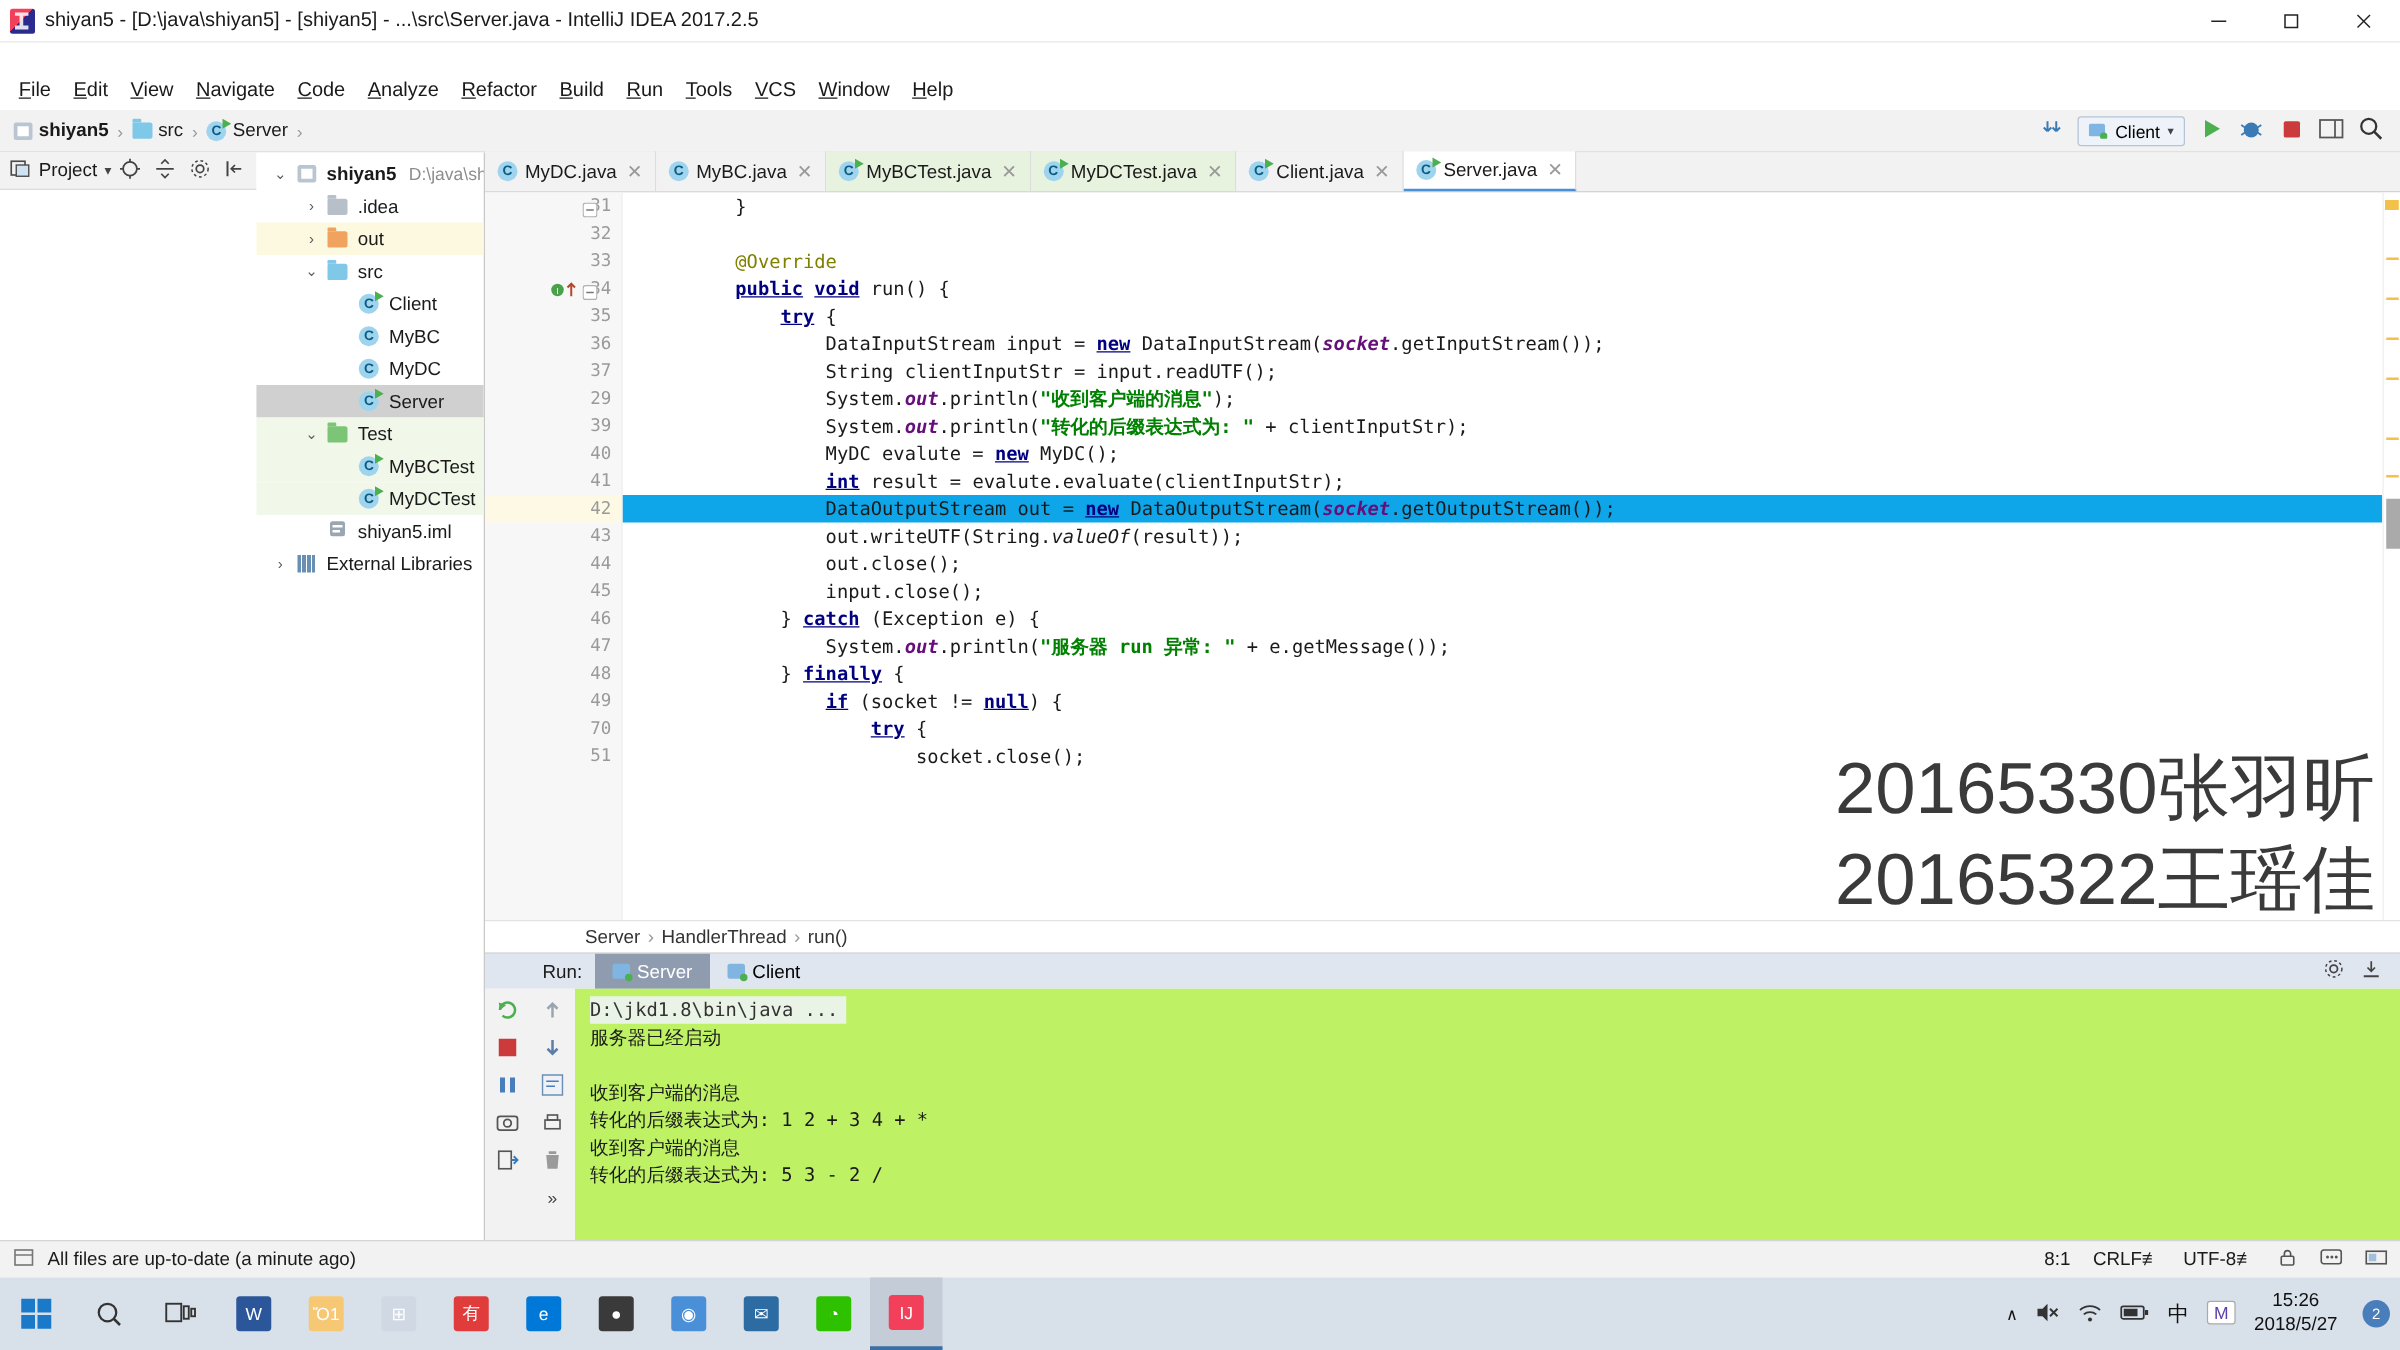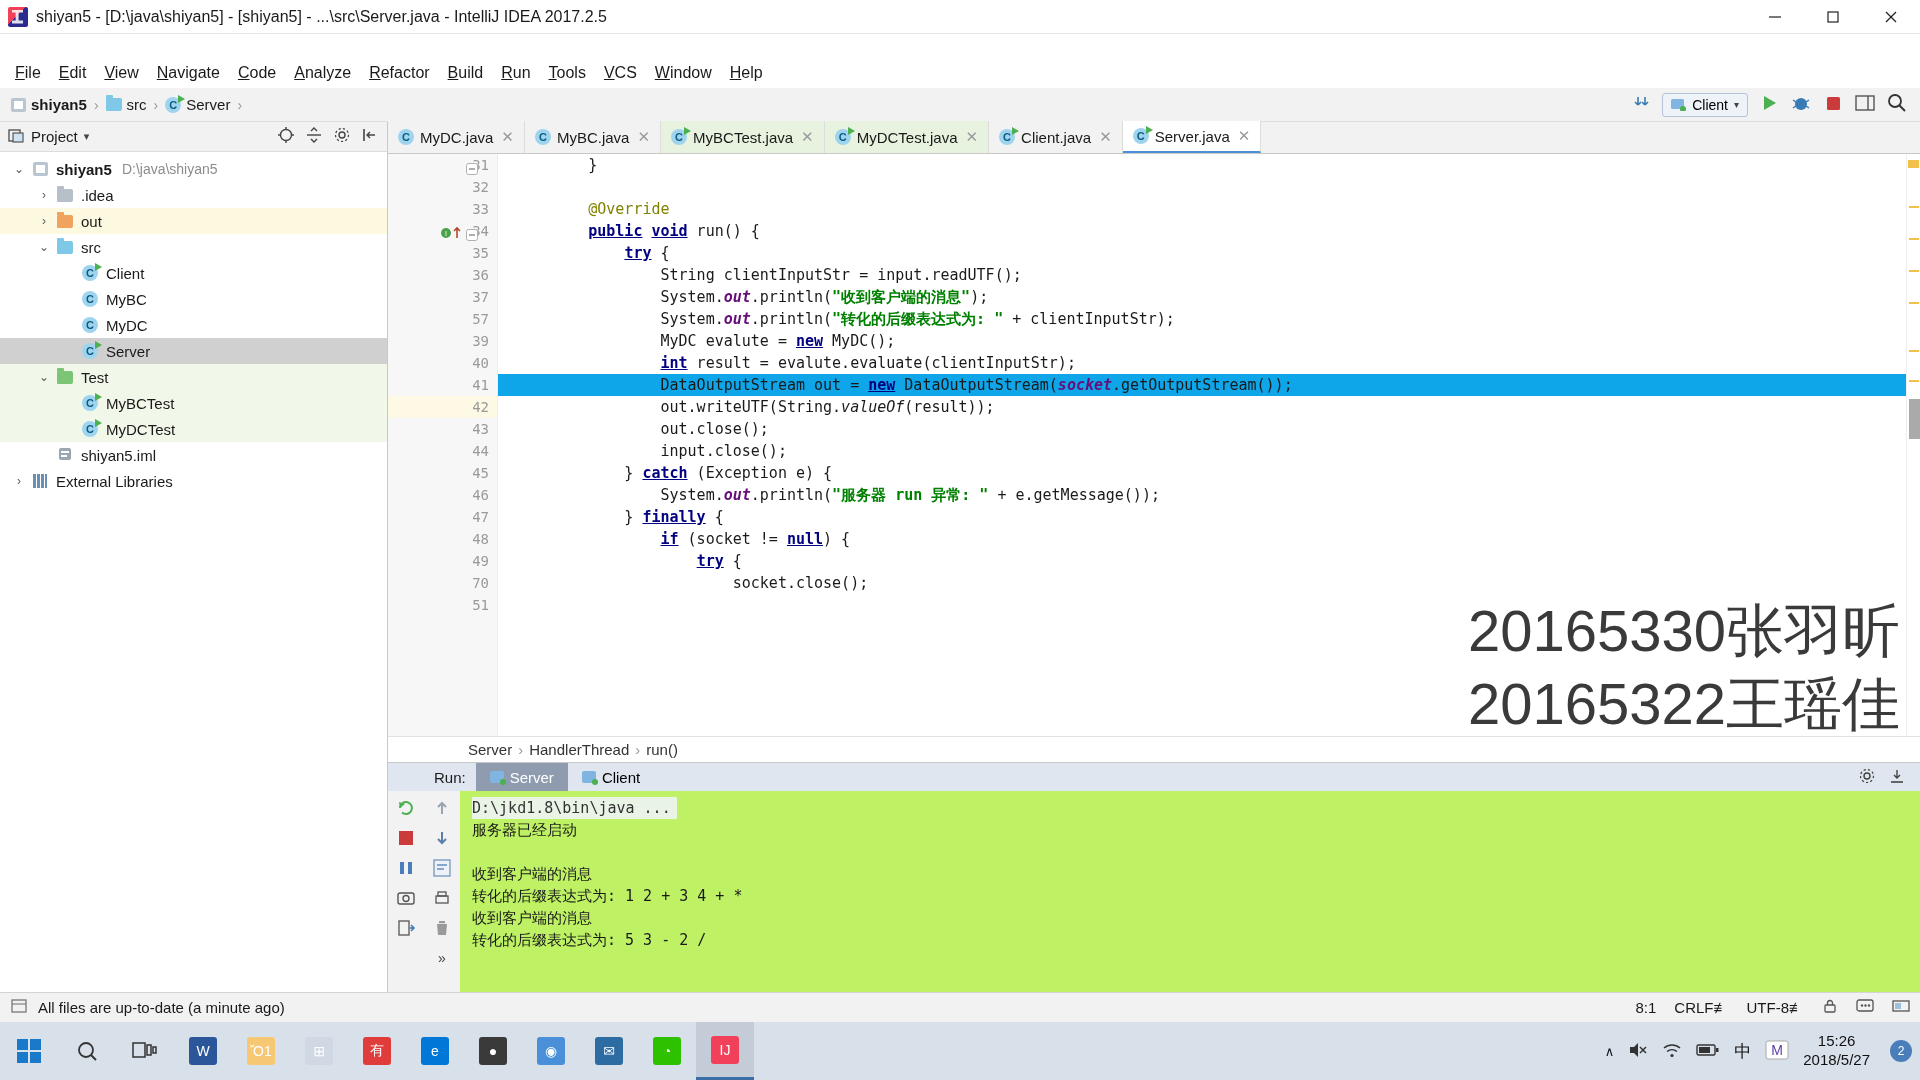--- a/index.html
+++ b/index.html
@@ -52,21 +52,21 @@
     display:flex; align-items:center; gap:6px; height:24px; padding: 0 8px;
     border:1px solid #b4c3d6; border-radius:3px; background:#eef3f9; font-size:14px;
   }
   .icon-sq { width:15px; height:13px; display:inline-block; }
 
   
   .body { display:flex; flex:1 1 auto; min-height:0; }
 
   
   .project-panel {
-    width: 388px; flex: 0 0 388px; display:flex; flex-direction:column;
+    width: 388px; flex: 0 0 388px; display:flex; flex-direction:row;
     background:#fff; border-right:1px solid #c8c8c8;
   }
   .panel-head {
     height:30px; display:flex; align-items:center; gap:6px; padding-left:8px;
     background:#f2f2f2; border-bottom:1px solid #dcdcdc; font-size:15px; flex:0 0 30px;
   }
   .panel-head .ph-title { color:#1a1a1a; }
   .panel-head .ph-right { margin-left:auto; display:flex; gap:10px; padding-right:8px; align-items:center;}
   .tree { flex:1 1 auto; overflow:hidden; padding-top:4px; font-size:15px; }
   .node { height:26px; display:flex; align-items:center; white-space:nowrap; }
@@ -478,41 +478,42 @@
                   <circle cx="6" cy="8" r="5" fill="#4aa14a"></circle>
                   <text x="6" y="11" font-size="7" fill="#fff" text-anchor="middle" font-family="Liberation Sans">I</text>
                   <path d="M17 13V3M14 6l3-3 3 3" stroke="#b5472a" stroke-width="1.6" fill="none"></path>
                 </svg></span><span style="position:absolute;left:78px;top:5px;"><svg width="12" height="12">
                   <rect x="0.5" y="0.5" width="11" height="11" rx="2" fill="#fff" stroke="#b0b0b0"></rect>
                   <line x1="3" y1="6" x2="9" y2="6" stroke="#777" stroke-width="1.2"></line>
                 </svg></span></div>
             <div class="gl"><span>35</span></div>
             <div class="gl"><span>36</span></div>
             <div class="gl"><span>37</span></div>
-            <div class="gl"><span>57</span></div>
+            <div class="gl"><span>29</span></div>
             <div class="gl"><span>39</span></div>
             <div class="gl"><span>40</span></div>
             <div class="gl"><span>41</span></div>
             <div class="gl" style="background: rgb(253, 249, 229);"><span>42</span></div>
             <div class="gl"><span>43</span></div>
             <div class="gl"><span>44</span></div>
             <div class="gl"><span>45</span></div>
             <div class="gl"><span>46</span></div>
             <div class="gl"><span>47</span></div>
             <div class="gl"><span>48</span></div>
             <div class="gl"><span>49</span></div>
             <div class="gl"><span>70</span></div>
             <div class="gl"><span>51</span></div>
           </div>
         <div class="codecol" id="codecol">
             <div class="cline">        }</div>
             <div class="cline"></div>
             <div class="cline">        <span class="ann">@Override</span></div>
             <div class="cline">        <span class="kw">public</span> <span class="kw">void</span> run() {</div>
             <div class="cline">            <span class="kw">try</span> {</div>
+            <div class="cline">                DataInputStream input = <span class="kw">new</span> DataInputStream(<span class="fld2">socket</span>.getInputStream());</div>
             <div class="cline">                String clientInputStr = input.readUTF();</div>
             <div class="cline">                System.<span class="fld2">out</span>.println(<span class="str">"收到客户端的消息"</span>);</div>
             <div class="cline">                System.<span class="fld2">out</span>.println(<span class="str">"转化的后缀表达式为: "</span> + clientInputStr);</div>
             <div class="cline">                MyDC evalute = <span class="kw">new</span> MyDC();</div>
             <div class="cline">                <span class="kw">int</span> result = evalute.evaluate(clientInputStr);</div>
             <div class="cline hl">                DataOutputStream out = <span class="kw">new</span> DataOutputStream(<span class="fld2">socket</span>.getOutputStream());</div>
             <div class="cline">                out.writeUTF(String.<span class="stat-it">valueOf</span>(result));</div>
             <div class="cline">                out.close();</div>
             <div class="cline">                input.close();</div>
             <div class="cline">            } <span class="kw">catch</span> (Exception e) {</div>

